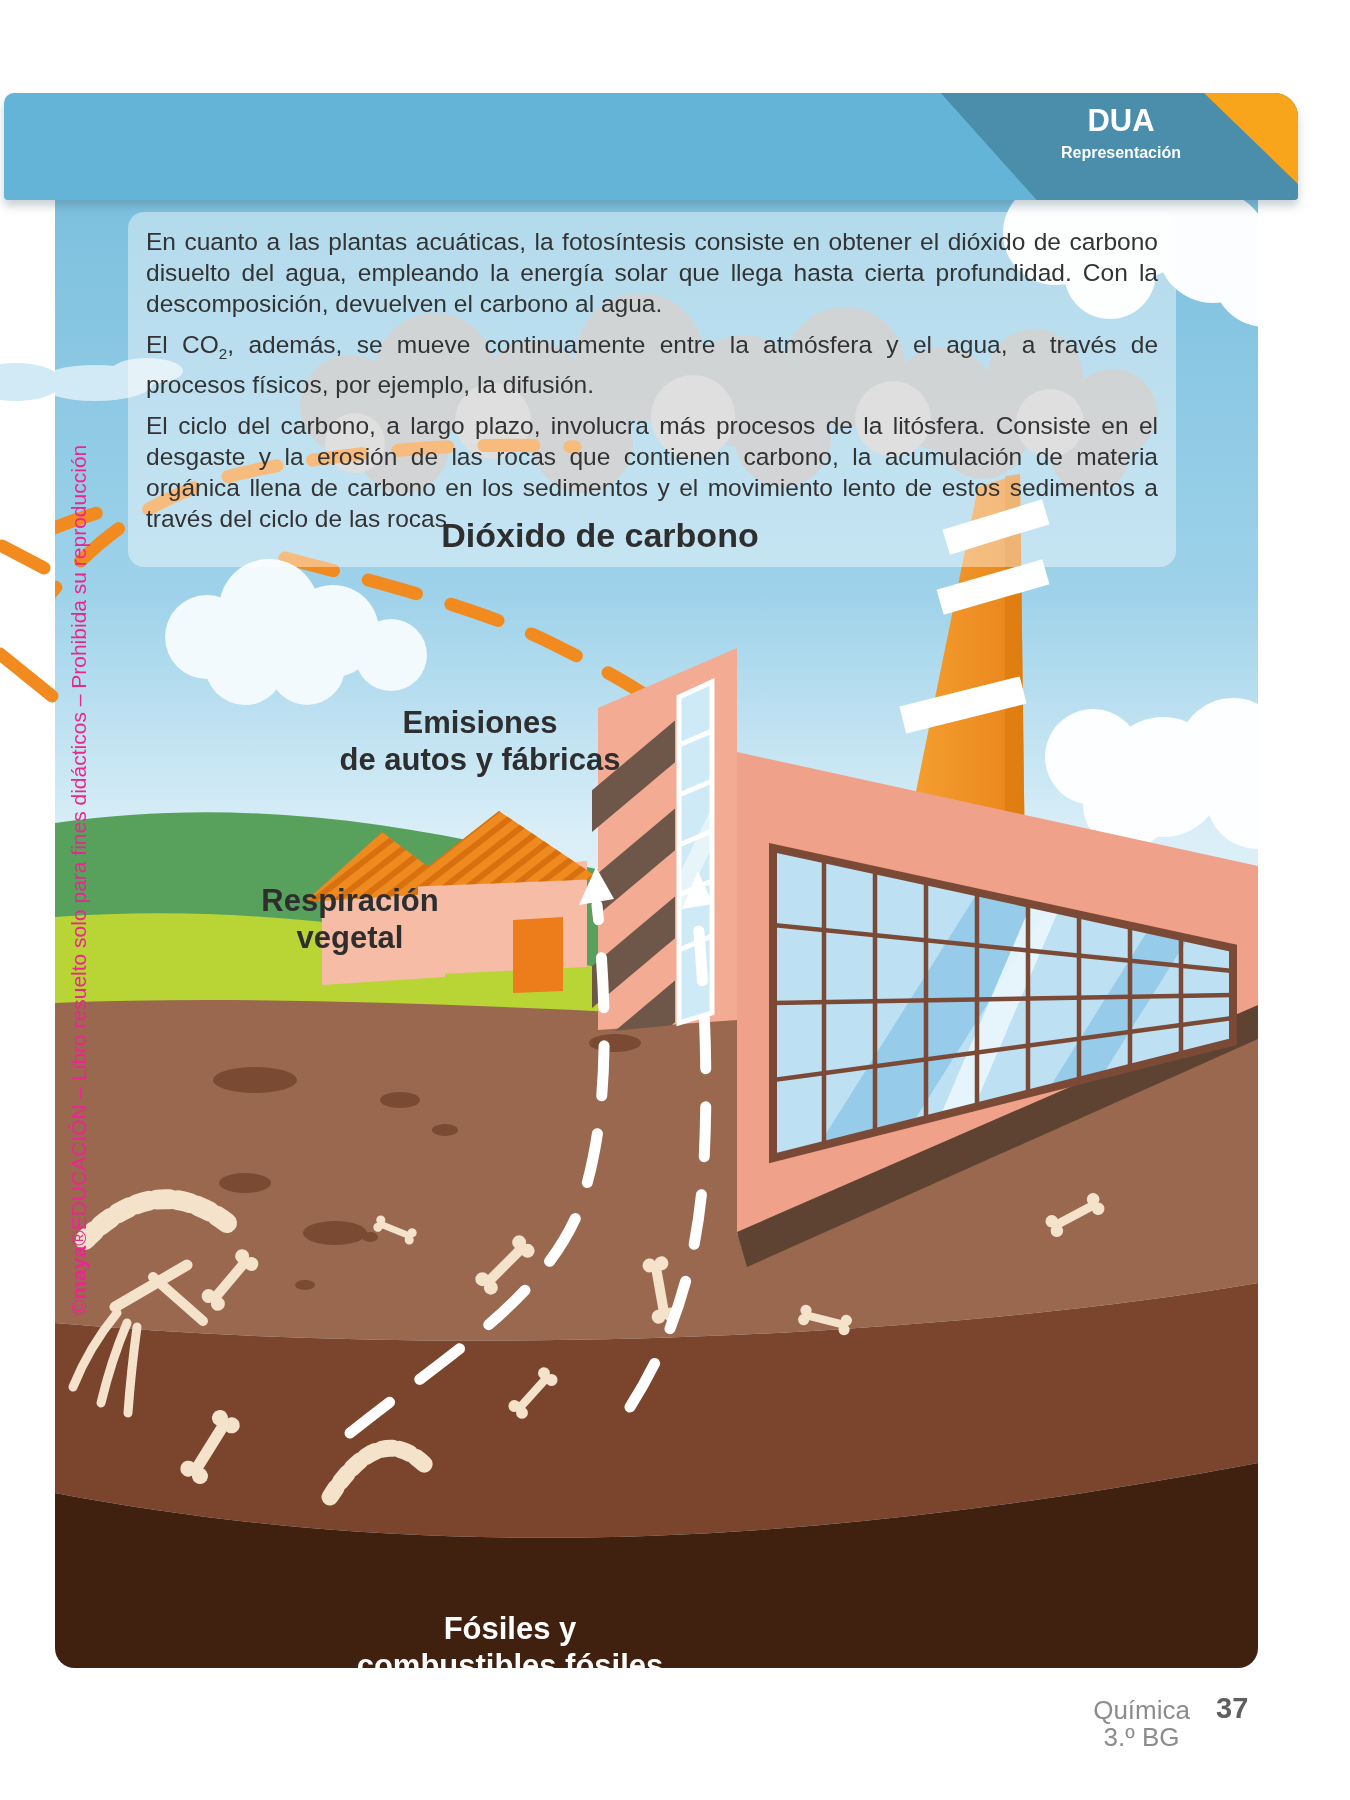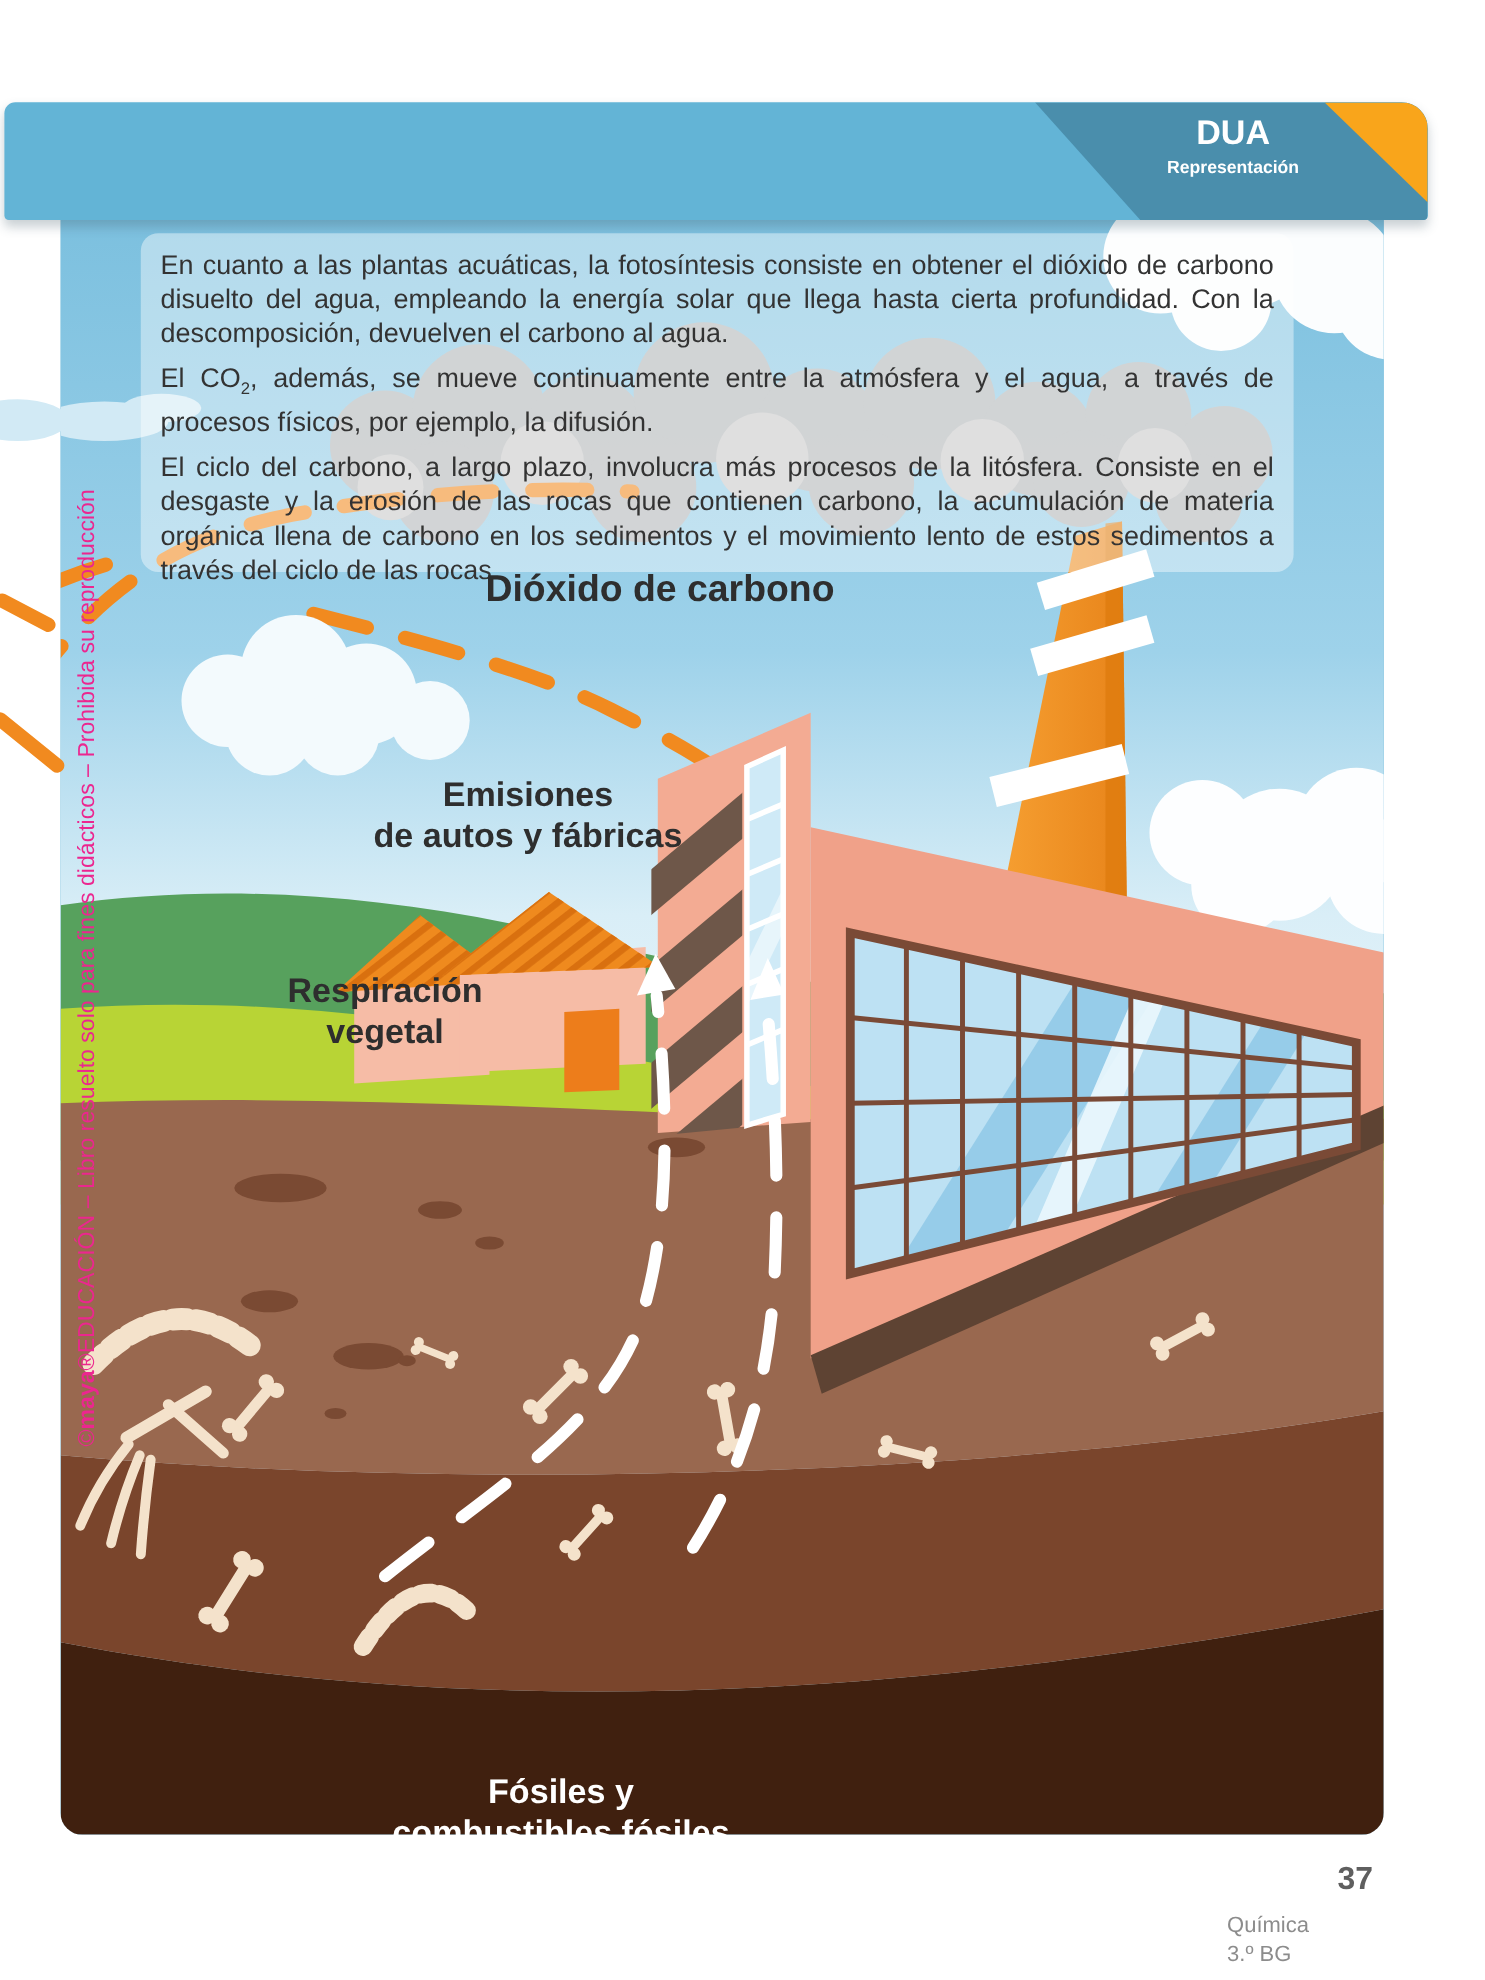--- a/index.html
+++ b/index.html
@@ -19,21 +19,21 @@
   .banner-subtitle{font-size:16px;font-weight:700;line-height:28px;}
 
   
   .card{position:absolute;left:55px;top:175px;width:1203px;height:1493px;
         border-radius:0 20px 20px 20px;overflow:hidden;z-index:1;background:#7ABFDE;}
   .card svg{display:block;width:100%;height:100%;}
 
   .margin-decals{position:absolute;left:0;top:340px;width:60px;height:400px;z-index:1;}
 
   
-  .intro-panel{position:absolute;left:128px;top:212px;width:1048px;height:308px;
+  .intro-panel{position:absolute;left:128px;top:212px;width:1048px;height:355px;
         background:rgba(255,255,255,.42);border-radius:16px;z-index:10;
         padding:14px 18px;box-sizing:border-box;}
   .intro-panel p{margin:0 0 10px 0;font-size:24.5px;line-height:31px;color:#333;text-align:justify;}
   .intro-panel p:last-child{margin-bottom:0;}
   .intro-panel sub{font-size:0.62em;}
 
   
   .diagram-label{position:absolute;transform:translateX(-50%);text-align:center;font-weight:700;
         color:#2E2E2E;font-size:31px;line-height:37px;white-space:nowrap;z-index:12;}
   .label-atmosphere{left:600px;top:515px;font-size:34px;line-height:40px;}
@@ -42,22 +42,22 @@
   .label-fossils{left:510px;top:1610px;color:#ffffff;}
 
   
   .sidebar-vert{position:absolute;left:64px;top:425px;width:34px;height:890px;z-index:15;}
   .sidebar-vert .inner{position:absolute;top:890px;left:0;width:890px;
         transform-origin:0 0;transform:rotate(-90deg);
         font-size:21px;line-height:30px;color:#EC268F;white-space:nowrap;}
   .sidebar-vert .brand{font-weight:800;}
 
   
-  .footer-course{position:absolute;right:160px;top:1697px;text-align:left;color:#8C8C8C;
-        font-size:20px;line-height:27px;z-index:5;margin-top:40px;}
+  .footer-course{position:absolute;right:160px;top:1697px;text-align:center;color:#8C8C8C;
+        font-size:26px;line-height:27px;z-index:5;}
   .footer-page{position:absolute;left:1216px;top:1692px;font-size:29px;font-weight:700;
         color:#5F5F5F;z-index:5;}
 </style>
 </head>
 <body>
 
 <div class="card">
 <svg viewBox="0 0 1203 1493">
   <defs>
     <linearGradient id="skyG" x1="0" y1="0" x2="0" y2="1">

